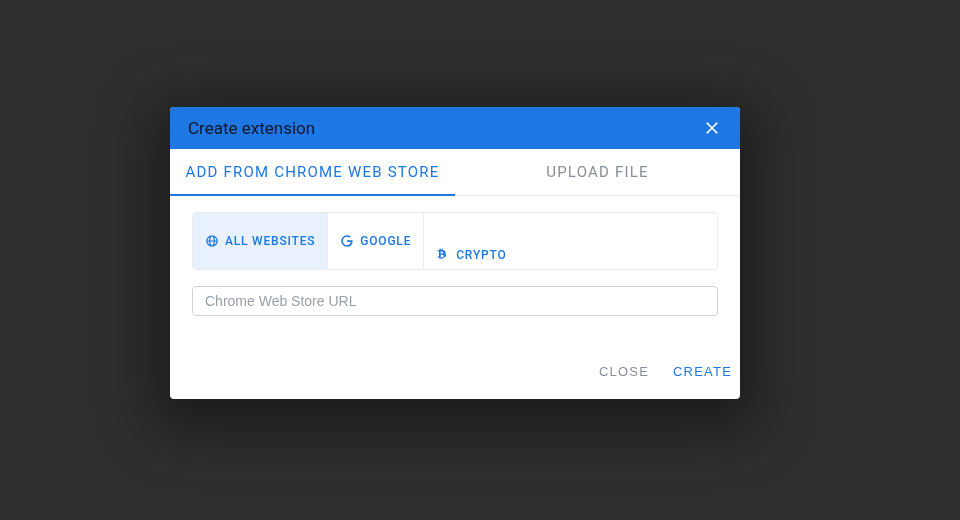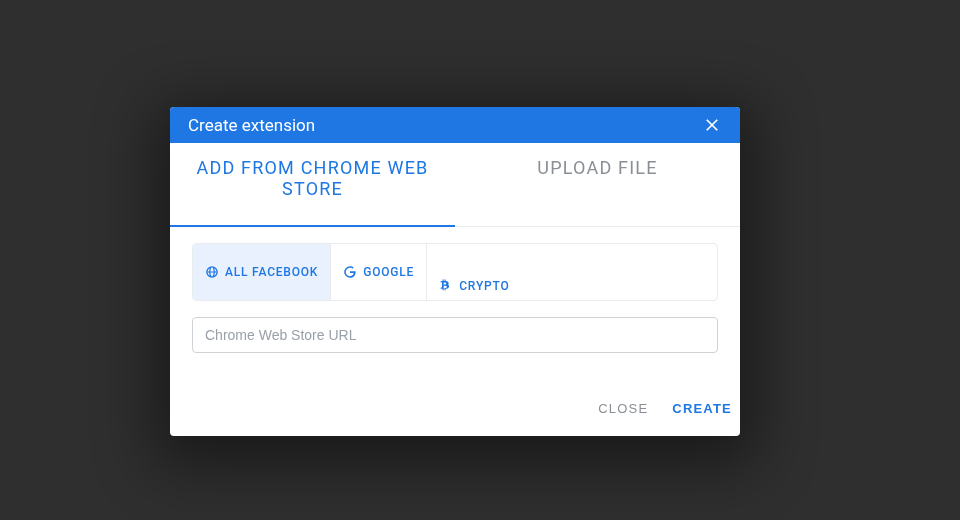--- a/index.html
+++ b/index.html
@@ -1,41 +1,41 @@
 <!DOCTYPE html>
 <html><head>
 <meta charset="utf-8">
 <style>
   html,body{margin:0;padding:0;width:960px;height:520px;background:#2f2f2f;font-family:-apple-system,BlinkMacSystemFont,"Segoe UI",Roboto,Arial,sans-serif;}
   .modal{position:absolute;left:170px;top:107px;width:570px;background:#fff;border-radius:4px;box-shadow:0 14px 60px 16px rgba(0,0,0,.45);}
-  .modal-header{background:#1f77e3;color:#ffffff;height:36px;display:flex;align-items:center;justify-content:space-between;padding:0 18px;border-top-left-radius:4px;border-top-right-radius:4px;}
+  .modal-header{background:#1f77e3;color:#0f172a;height:42px;display:flex;align-items:center;justify-content:space-between;padding:0 18px;border-top-left-radius:4px;border-top-right-radius:4px;}
   .modal-title{font-size:17px;font-weight:400;}
   .close-btn{width:20px;height:20px;display:flex;align-items:center;justify-content:center;cursor:pointer;}
   .close-btn svg{stroke:#fff;}
   .tabs{display:flex;border-bottom:1px solid #e9ecef;}
-  .tab{flex:1;text-align:center;padding:14px 0 26px;font-size:18px;letter-spacing:1.2px;color:#8a8f97;cursor:pointer;text-transform:uppercase;}
+  .tab{flex:1;text-align:center;padding:14px 0 13px;font-size:15px;letter-spacing:1.2px;color:#8a8f97;cursor:pointer;text-transform:uppercase;}
   .tab.active{color:#1f77e3;border-bottom:2px solid #1f77e3;margin-bottom:-1px;}
   .body{padding:16px 22px 18px;}
   .chips{display:flex;border:1px solid #e9ecef;border-radius:4px;overflow:hidden;font-size:12px;letter-spacing:.8px;}
   .chip{display:flex;align-items:center;gap:6px;padding:7px 12px;color:#1f77e3;cursor:pointer;border-right:1px solid #e9ecef;white-space:nowrap;}
   .chip:last-child{border-right:none;margin-top:28px;}
   .chip.selected{background:#e8f1fd;}
   .chip span.label{font-weight:500;}
   .chip .icon{width:14px;height:14px;display:flex;align-items:center;justify-content:center;}
   .chip .icon svg{width:14px;height:14px;fill:#1f77e3;}
-  .url-input{width:100%;box-sizing:border-box;margin-top:16px;height:36px;border:1px solid #cfd3d8;border-radius:4px;padding:0 12px;font-size:14px;color:#4a4f57;outline:none;}
+  .url-input{width:100%;box-sizing:border-box;margin-top:16px;height:30px;border:1px solid #cfd3d8;border-radius:4px;padding:0 12px;font-size:14px;color:#4a4f57;outline:none;}
   .url-input::placeholder{color:#9aa0a8;}
   .toggle-row{display:flex;align-items:center;gap:12px;margin-top:22px;}
   .toggle{position:relative;width:34px;height:18px;background:#d5d8dc;border-radius:18px;cursor:pointer;box-shadow:inset 0 0 0 1px rgba(0,0,0,.04);}
   .toggle-knob{position:absolute;left:0;top:-2px;width:22px;height:22px;background:#fff;border-radius:50%;box-shadow:0 1px 3px rgba(0,0,0,.3);}
   .toggle-label{font-size:14px;color:#6b7078;}
   .footer{display:flex;justify-content:flex-end;gap:24px;padding:30px 8px 20px;}
   .footer-btn{font-size:13px;letter-spacing:1.2px;cursor:pointer;background:none;border:none;padding:0;}
   .btn-close{color:#8a8f97;}
-  .btn-create{color:#1f77e3;font-weight:700;}
+  .btn-create{color:#1f77e3;font-weight:400;}
 </style>
 </head>
 <body>
 
 <div class="modal">
   <div class="modal-header">
     <div class="modal-title">Create extension</div>
     <div class="close-btn">
       <svg viewBox="0 0 16 16" width="14" height="14" fill="none" stroke-width="2">
           <line x1="2" y1="2" x2="14" y2="14"></line>
@@ -50,21 +50,21 @@
   </div>
 
   <div class="body">
     <div class="chips">
       <div class="chip selected">
         <span class="icon">
           <svg viewBox="0 0 24 24">
               <path d="M12 2a10 10 0 1 0 0 20 10 10 0 0 0 0-20zm7.9 9h-3a16 16 0 0 0-1.3-5.5A8 8 0 0 1 19.9 11zM12 4c1 0 2.4 2.4 2.9 7H9.1C9.6 6.4 11 4 12 4zM8.4 5.5A16 16 0 0 0 7.1 11h-3a8 8 0 0 1 4.3-5.5zM4.1 13h3a16 16 0 0 0 1.3 5.5A8 8 0 0 1 4.1 13zM12 20c-1 0-2.4-2.4-2.9-7h5.8c-.5 4.6-1.9 7-2.9 7zm3.6-1.5a16 16 0 0 0 1.3-5.5h3a8 8 0 0 1-4.3 5.5z"></path>
             </svg>
         </span>
-        <span class="label">ALL FACEBOOK</span>
+        <span class="label">ALL WEBSITES</span>
       </div>
       <div class="chip">
         <span class="icon">
           <svg viewBox="0 0 24 24">
               <path d="M12 11v2.8h6.5c-.3 1.9-2 5.5-6.5 5.5A7.3 7.3 0 0 1 4.7 12 7.3 7.3 0 0 1 12 4.7c2.1 0 3.5.9 4.3 1.6l2-1.9C16.9 2.9 14.7 2 12 2a10 10 0 1 0 0 20c5.8 0 9.6-4 9.6-9.7 0-.65-.07-1.1-.16-1.6H12z"></path>
             </svg>
         </span>
         <span class="label">GOOGLE</span>
       </div>
       <div class="chip">

